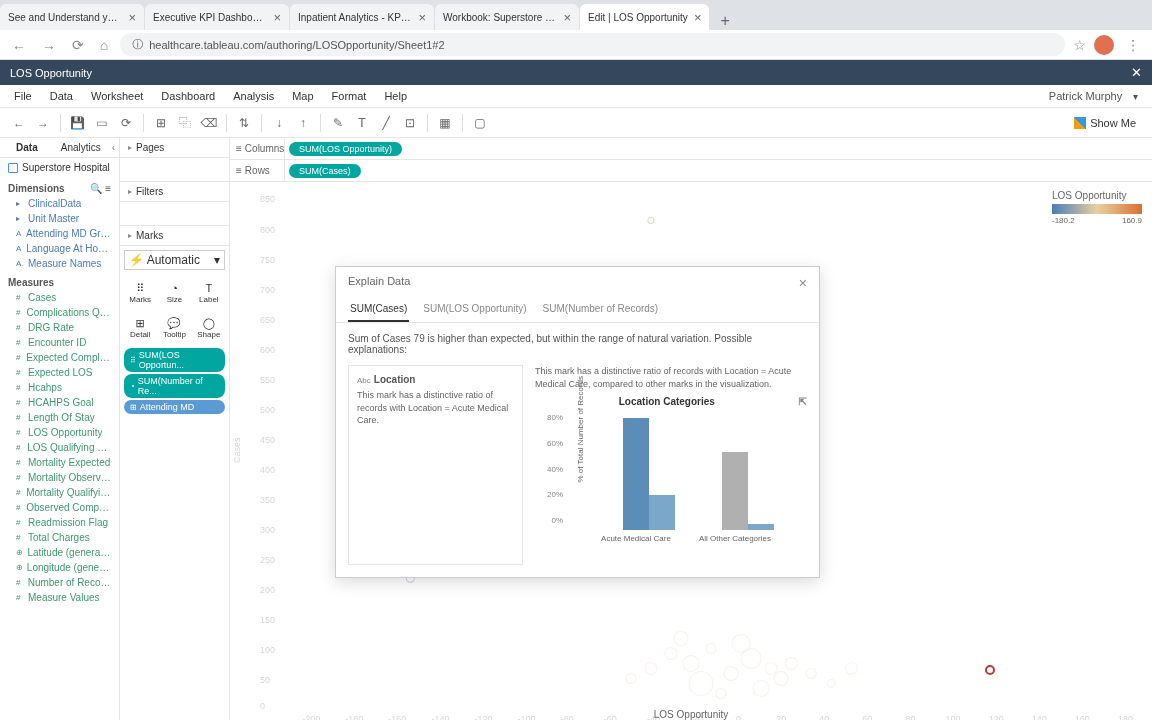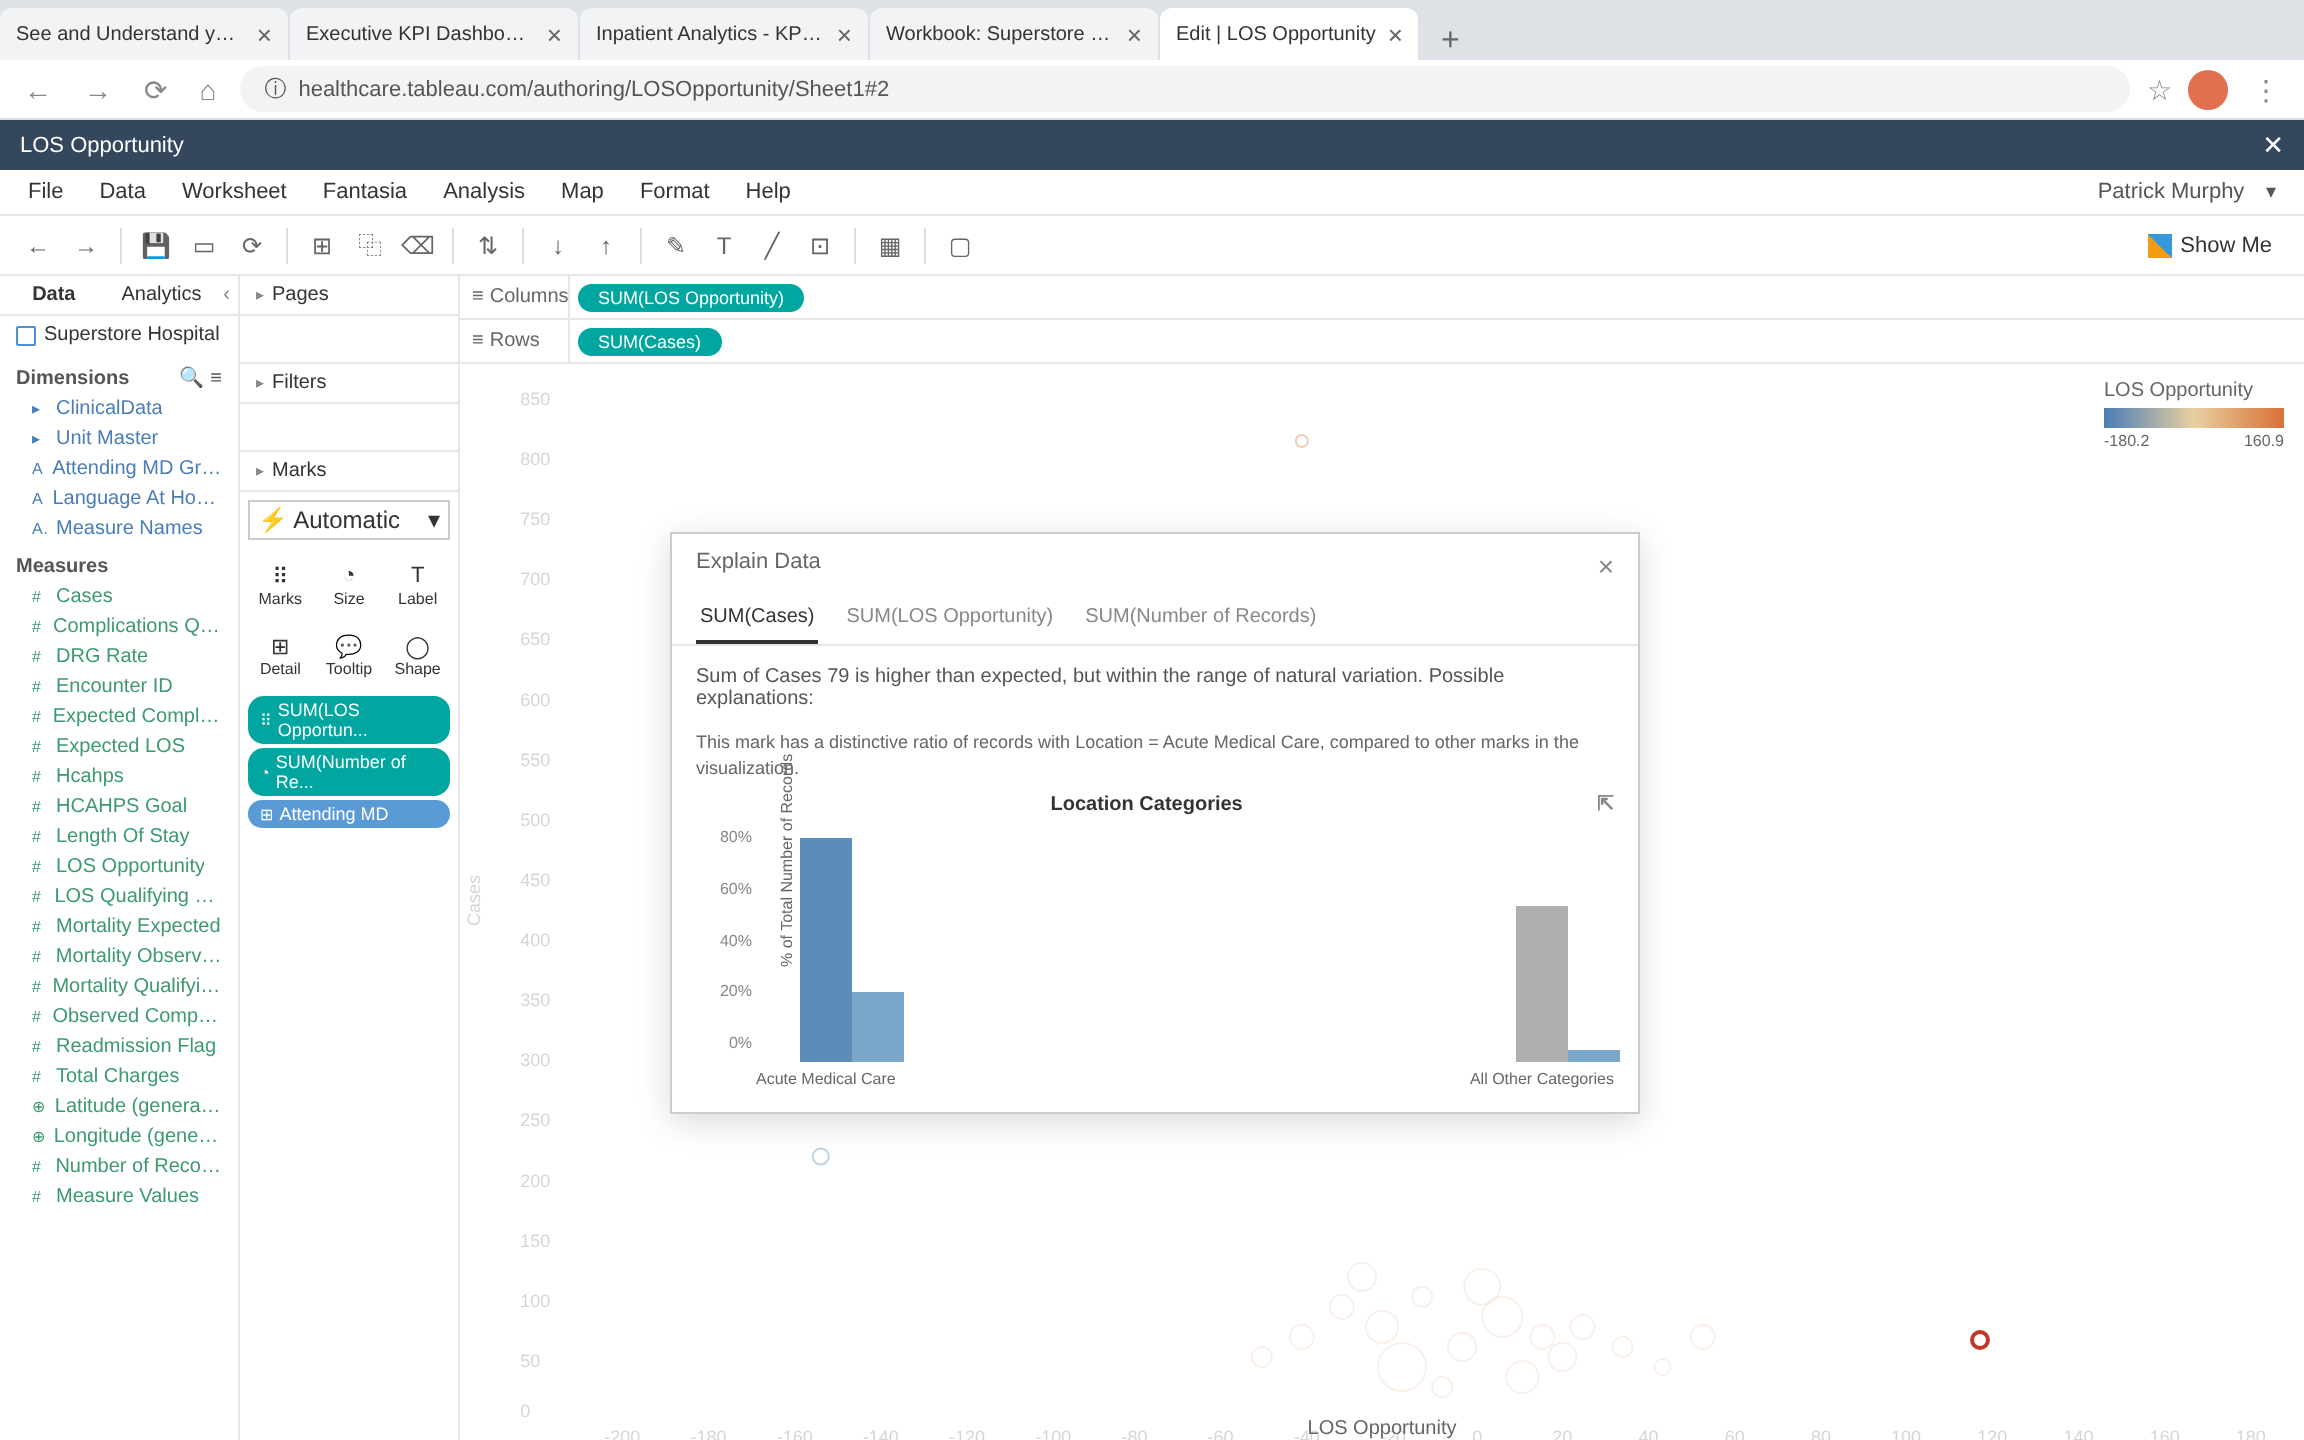--- a/index.html
+++ b/index.html
@@ -70,21 +70,21 @@
 .mtab.active{color:#333;border-bottom:2px solid #333}
 .modal-desc{padding:10px 12px;font-size:10px;color:#555}
 .modal-cols{display:flex;padding:0 12px 12px;gap:12px}
 .mcol{flex:1}
 .mcol-l{width:175px;flex:none;border:1px solid #e6e6e6;padding:8px;min-height:200px}
 .mcol-hdr{font-size:10px;color:#555;margin-bottom:4px}
 .mcol-hdr .abc{color:#888;font-size:8px;margin-right:3px}
 .mcol-txt{font-size:9px;color:#666;line-height:1.4}
 .mini-hdr{font-size:10px;font-weight:600;text-align:center;margin:6px 0;display:flex;justify-content:space-between;align-items:center}
 .mini-expand{font-size:10px;color:#888;cursor:pointer}
-.mini-chart{display:flex;align-items:flex-end;justify-content:space-between;gap:28px;height:130px;position:relative;padding-left:30px}
+.mini-chart{display:flex;align-items:flex-end;justify-content:center;gap:28px;height:130px;position:relative;padding-left:30px}
 .mini-y{position:absolute;left:0;top:0;bottom:18px;width:28px;display:flex;flex-direction:column;justify-content:space-between;align-items:flex-end;font-size:8px;color:#888}
 .mini-ylabel{position:absolute;left:-8px;top:50%;transform:rotate(-90deg) translateX(50%);transform-origin:center;font-size:8px;color:#666;white-space:nowrap}
 .bar-grp{display:flex;flex-direction:column;align-items:center;gap:4px}
 .bars{display:flex;align-items:flex-end;height:112px;position:relative}
 .bar{width:26px}
 .bar.b1{background:#5b8db8;height:112px}
 .bar.b1s{background:#7ba8ca;height:35px;position:absolute;bottom:0;left:26px;width:26px}
 .bar.b2{background:#b0b0b0;height:78px}
 .bar.b2s{background:#7ba8ca;height:6px;position:absolute;bottom:0;left:26px;width:26px}
 .bar-lbl{font-size:8px;color:#666;text-align:center}
@@ -133,21 +133,21 @@
 
 <div class="wb-title">
   <span>LOS Opportunity</span>
   <span class="wb-close">✕</span>
 </div>
 
 <div class="menu-bar">
   <span>File</span>
   <span>Data</span>
   <span>Worksheet</span>
-  <span>Fantasia</span>
+  <span>Dashboard</span>
   <span>Analysis</span>
   <span>Map</span>
   <span>Format</span>
   <span>Help</span>
   <span class="user"><span>Patrick Murphy</span> ▾</span>
 </div>
 
 <div class="toolbar">
   <div class="tb-btn">←</div>
   <div class="tb-btn">→</div>
@@ -463,20 +463,24 @@
           <span>Explain Data</span>
           <span class="modal-close">×</span>
         </div>
         <div class="modal-tabs">
           <div class="mtab active">SUM(Cases)</div>
           <div class="mtab">SUM(LOS Opportunity)</div>
           <div class="mtab">SUM(Number of Records)</div>
         </div>
         <div class="modal-desc">Sum of Cases 79 is higher than expected, but within the range of natural variation. Possible explanations:</div>
         <div class="modal-cols">
+          <div class="mcol-l">
+            <div class="mcol-hdr"><span class="abc">Abc</span><b>Location</b></div>
+            <div class="mcol-txt">This mark has a distinctive ratio of records with Location = Acute Medical Care.</div>
+          </div>
           <div class="mcol">
             <div class="mcol-txt">This mark has a distinctive ratio of records with Location = Acute Medical Care, compared to other marks in the visualization.</div>
             <div class="mini-hdr">
                 <span></span>
                 <span>Location Categories</span>
                 <span class="mini-expand">⇱</span>
               </div>
             <div class="mini-chart">
               <div class="mini-ylabel">% of Total Number of Records</div>
               <div class="mini-y">

